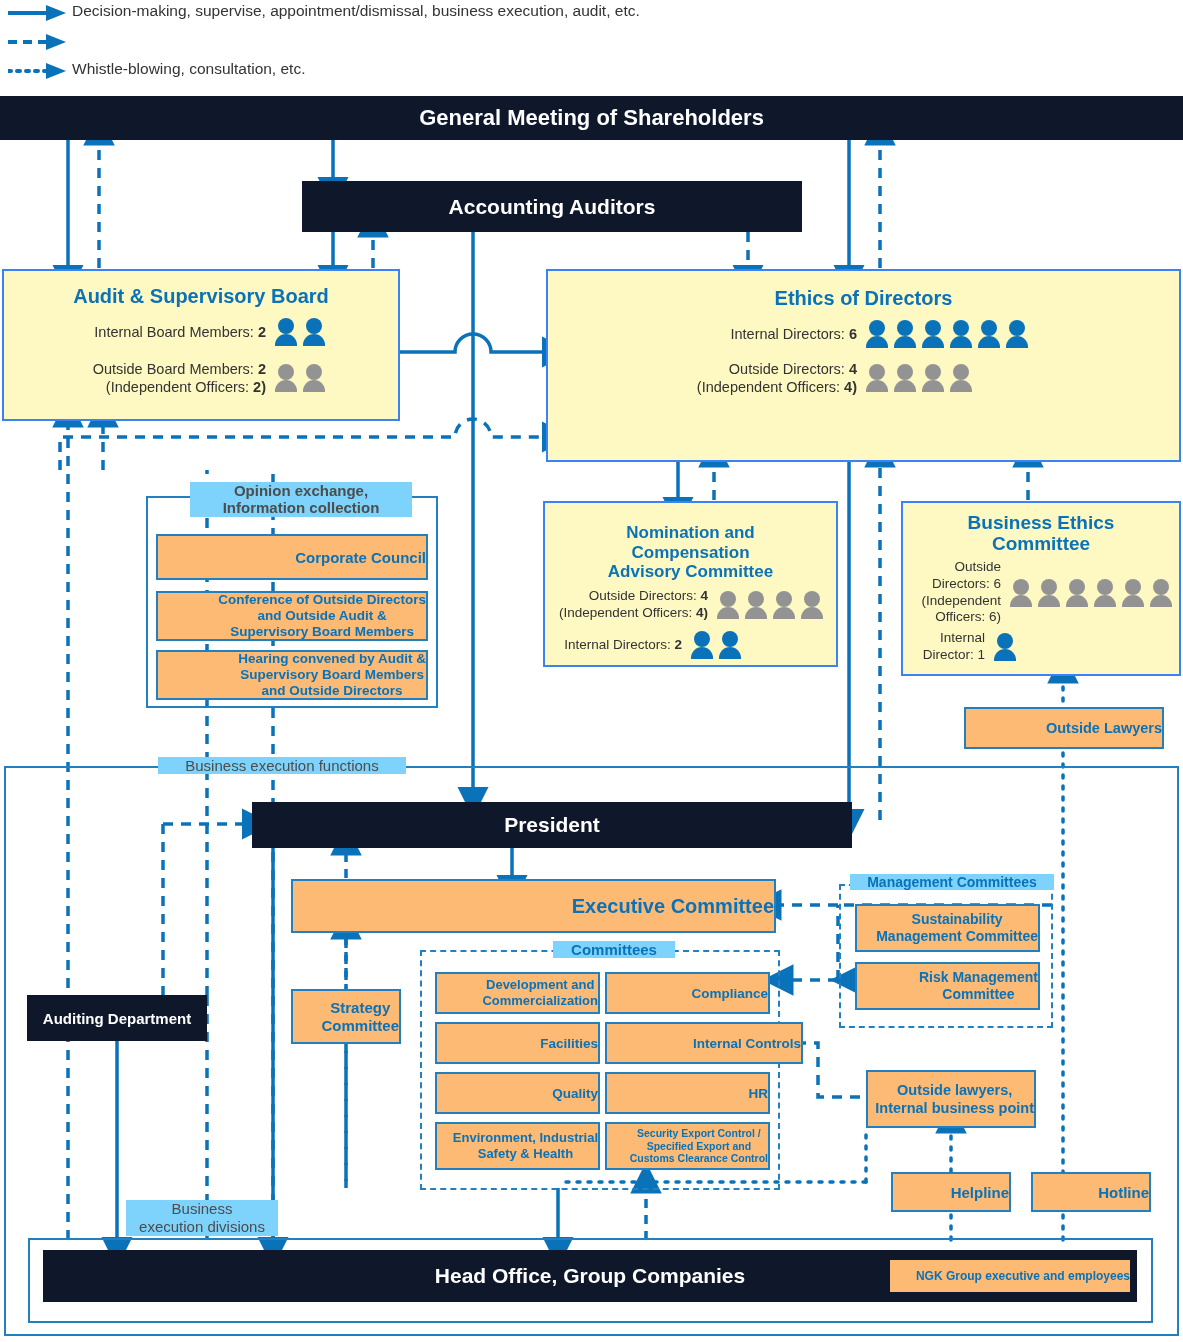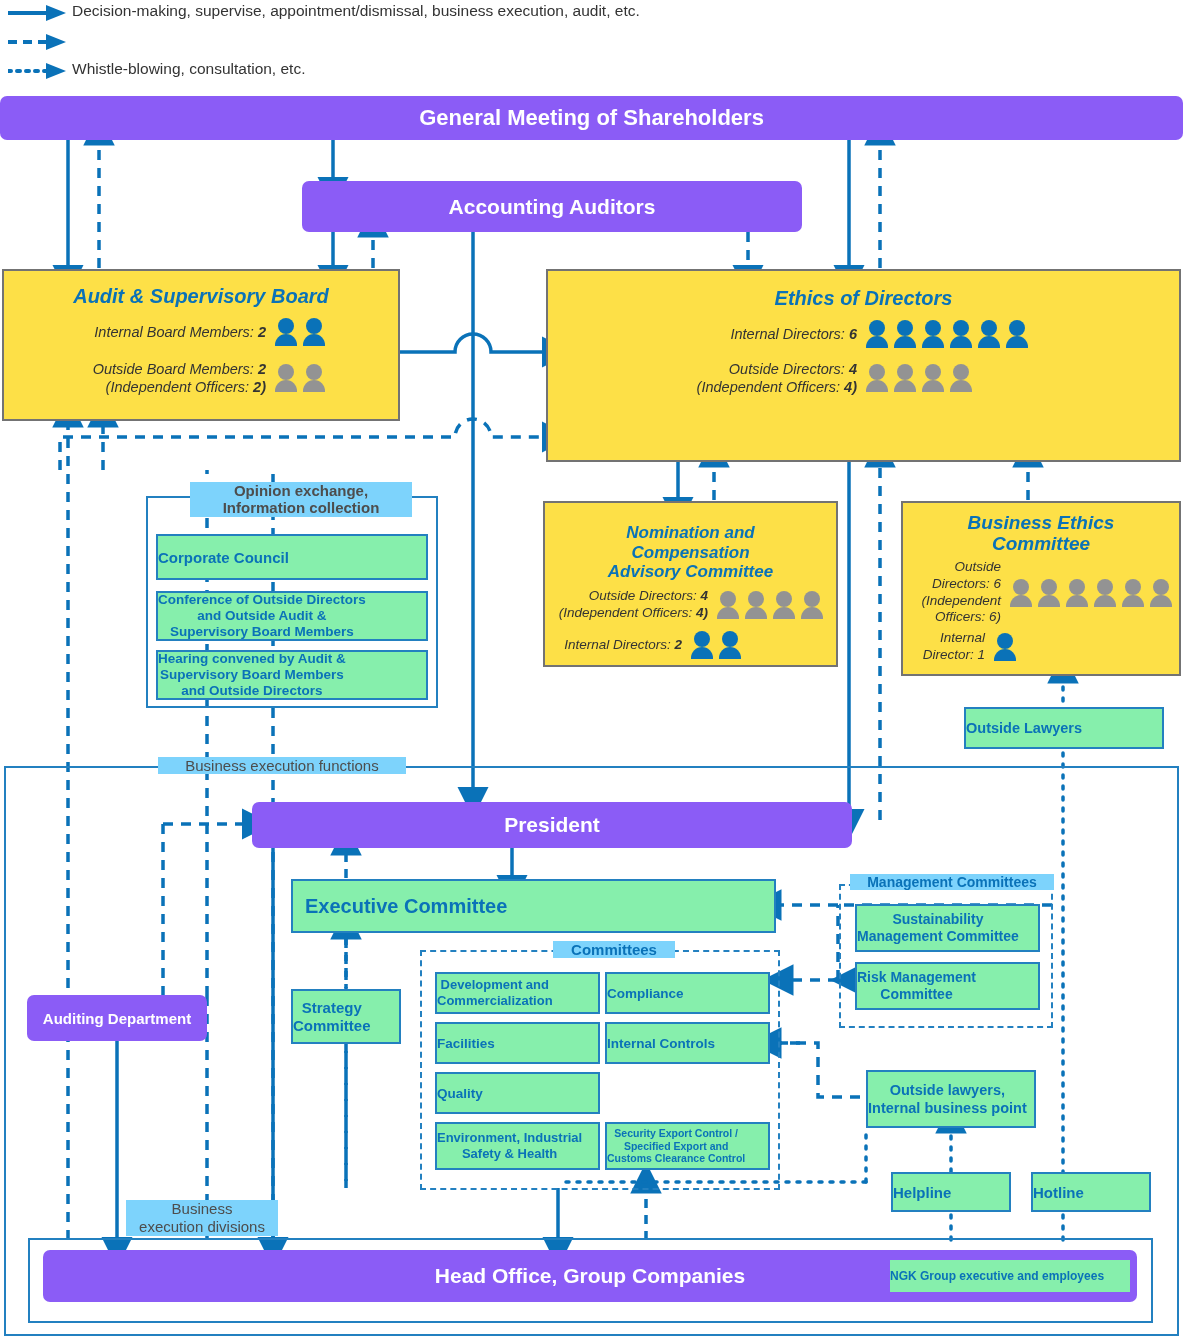--- a/index.html
+++ b/index.html
@@ -1,22 +1,22 @@
 <!DOCTYPE html>
 <html><head>
 <meta charset="utf-8">
 <style>
   html,body{margin:0;padding:0;background:#ffffff;}
   body{font-family:"Liberation Sans",sans-serif;color:#333;}
   #stage{position:relative;width:1183px;height:1342px;overflow:hidden;background:#fff;}
   #svg-layer{position:absolute;left:0;top:0;width:1183px;height:1342px;}
   .node{position:absolute;box-sizing:border-box;}
-  .solidbox{background:#8b5cf6;color:#fff;display:flex;align-items:center;justify-content:center;text-align:center;font-weight:bold;border-radius:7px;}
-  .outlinebox{background:#86efac;border:2px solid #2380c0;color:#0a72b8;display:flex;align-items:center;justify-content:flex-start;text-align:center;font-weight:bold;}
-  .plainbox{background:#fde047;border:2px solid #737373;font-style:italic;}
+  .solidbox{background:#0f172a;color:#fff;display:flex;align-items:center;justify-content:center;text-align:center;font-weight:bold;}
+  .outlinebox{background:#fdba74;border:2px solid #2380c0;color:#0a72b8;display:flex;align-items:center;justify-content:flex-end;text-align:center;font-weight:bold;}
+  .plainbox{background:#fef9c3;border:2px solid #3b82f6;}
   .ttl{color:#0a72b8;font-weight:bold;text-align:center;}
   .grouplbl{position:absolute;background:#7dd3fc;color:#4d4d4d;font-size:15px;text-align:center;line-height:1.15;padding:0 6px;}
   .grouplbl.blue{color:#0a72b8;font-weight:bold;}
   .legend-text{font-size:15.5px;color:#333;}
   .people{display:flex;gap:4px;align-items:flex-end;}
   .p-int,.p-out{position:relative;width:24px;height:28px;}
   .p-int .head,.p-out .head{position:absolute;left:4px;top:0;width:16px;height:16px;border-radius:50%;}
   .p-int .body,.p-out .body{position:absolute;left:1px;top:16px;width:22px;height:12px;border-radius:11px 11px 0 0;}
   .p-int .head,.p-int .body{background:#0a72b8;}
   .p-out .head,.p-out .body{background:#939393;}
@@ -385,25 +385,28 @@
 
   <div class="node outlinebox" style="left:435px;top:972px;width:165px;height:42px;font-size:13px;line-height:1.2;white-space:pre-line;">
     <span>Development and
 Commercialization</span></div>
   <div class="node outlinebox" style="left:605px;top:972px;width:165px;height:42px;font-size:13.5px;">
     <span>Compliance</span>
     </div>
   <div class="node outlinebox" style="left:435px;top:1022px;width:165px;height:42px;font-size:13.5px;">
     <span>Facilities</span>
     </div>
-  <div class="node outlinebox" style="left:605px;top:1022px;width:165px;height:42px;font-size:13.5px;">
+  <div class="node outlinebox" style="left:605px;top:1022px;width:198px;height:42px;font-size:13.5px;">
     <span>Internal Controls</span>
     </div>
   <div class="node outlinebox" style="left:435px;top:1072px;width:165px;height:42px;font-size:13.5px;">
     <span>Quality</span>
+    </div>
+  <div class="node outlinebox" style="left:605px;top:1072px;width:165px;height:42px;font-size:13.5px;">
+    <span>HR</span>
     </div>
   <div class="node outlinebox" style="left:435px;top:1122px;width:165px;height:48px;font-size:13px;line-height:1.2;white-space:pre-line;">
     <span>Environment, Industrial
 Safety &amp; Health</span></div>
   <div class="node outlinebox" style="left:605px;top:1122px;width:165px;height:48px;font-size:10.5px;line-height:1.18;white-space:pre-line;">
     <span>Security Export Control /
 Specified Export and
 Customs Clearance Control</span></div>
 
   <div class="node" style="left:839px;top:884px;width:214px;height:144px;border:2px dashed #2380c0;"></div>

